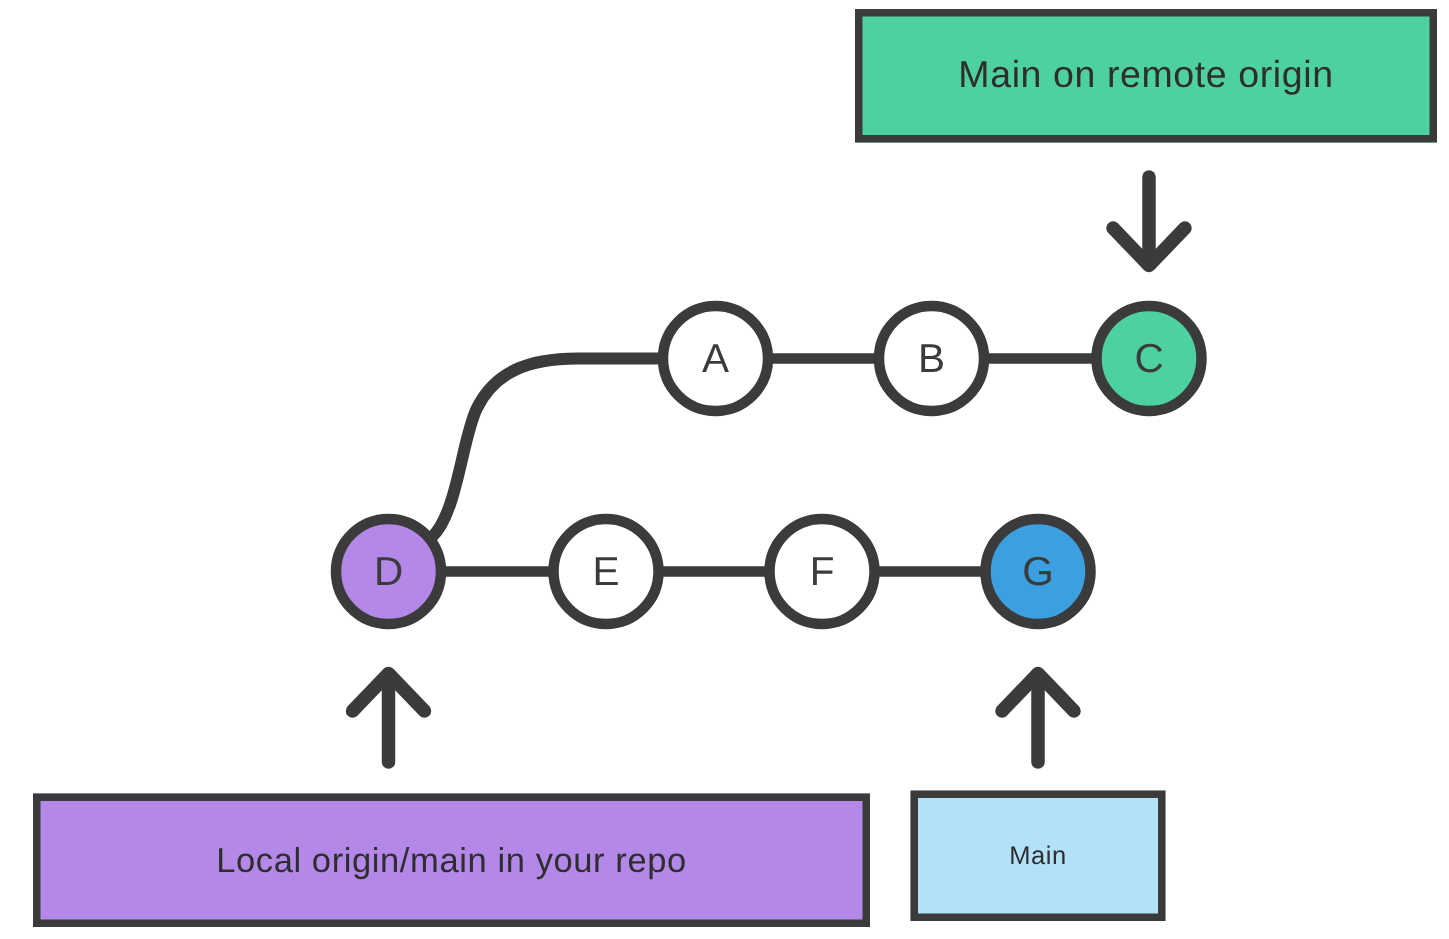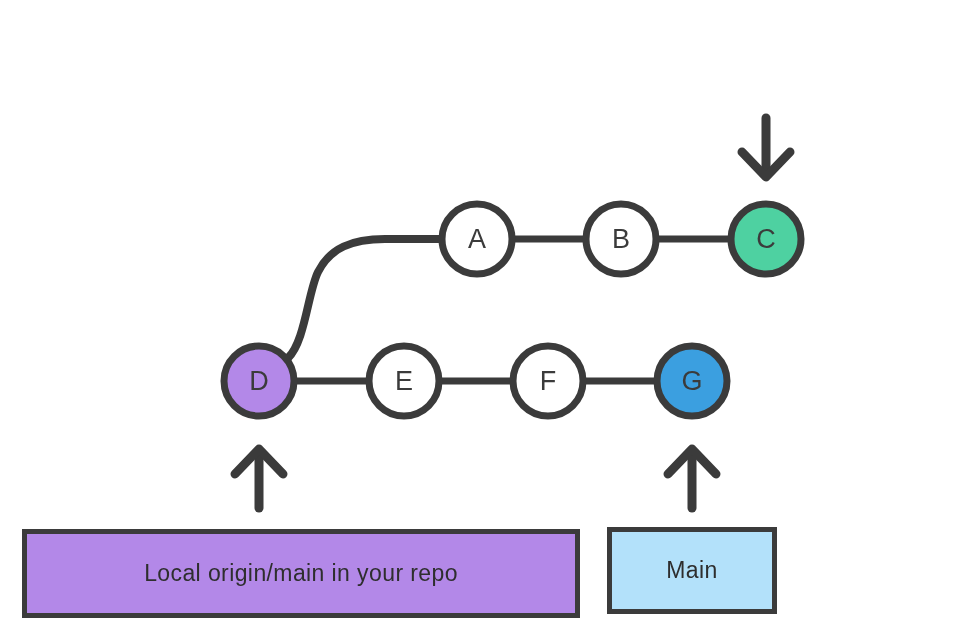--- a/index.html
+++ b/index.html
@@ -50,21 +50,21 @@
     height: 89px;
     background: #b388e8;
     font-size: 23px;
   }
   #box-main {
     left: 607px;
     top: 527px;
     width: 170px;
     height: 87px;
     background: #b3e1fa;
-    font-size: 23px;
+    font-size: 17px;
   }
   .node-label {
     position: absolute;
     width: 76px;
     height: 76px;
     display: flex;
     align-items: center;
     justify-content: center;
     font-size: 27px;
     color: #3b3b3b;
@@ -123,19 +123,20 @@
   </svg>
 
   <div class="node-label" style="left:439px; top:201px;">A</div>
   <div class="node-label" style="left:583px; top:201px;">B</div>
   <div class="node-label" style="left:728px; top:201px;">C</div>
   <div class="node-label" style="left:221px; top:343px;">D</div>
   <div class="node-label" style="left:366px; top:343px;">E</div>
   <div class="node-label" style="left:510px; top:343px;">F</div>
   <div class="node-label" style="left:654px; top:343px;">G</div>
 
+  <div class="box-label" id="box-remote-main">Main on remote origin</div>
 
   <div class="box-label" id="box-local-main">Local origin/main in your repo</div>
 
   <div class="box-label" id="box-main">Main</div>
 
 
 </div>
 
 </body></html>

